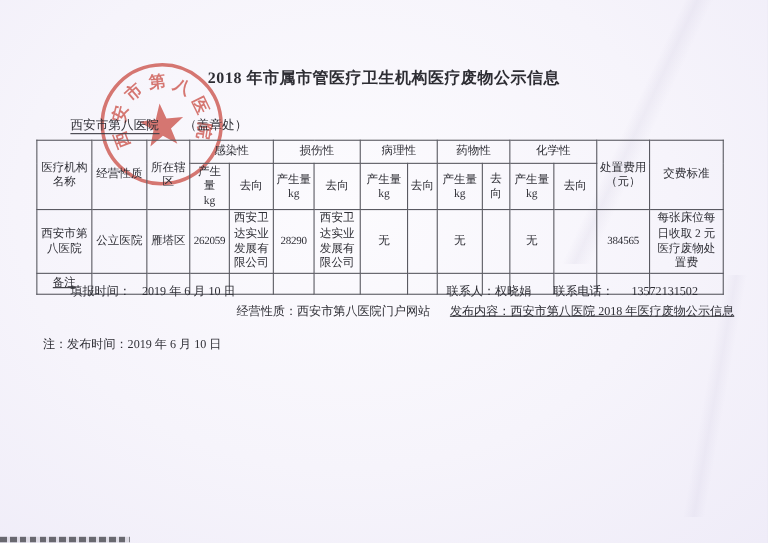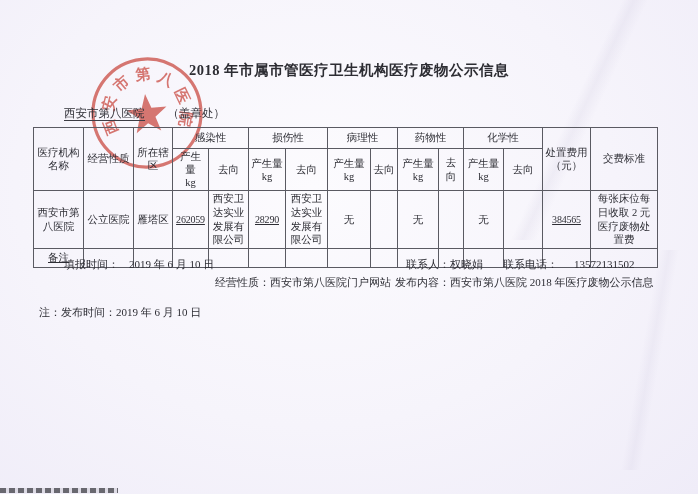--- a/index.html
+++ b/index.html
@@ -40,33 +40,33 @@
     font-size:10.5px; color:#2e2e35;
   }
   table.doc-table td {
     border:1px solid #5a5a62; text-align:center; vertical-align:middle;
     padding:1px 2px; line-height:1.3; overflow:hidden;
   }
   tr.h1 td { height:21px; }
   tr.h2 td { height:29px; }
   tr.dr td { height:52px; }
   tr.rr td { height:19px;text-decoration:underline; }
-  .num { font-size:10px; letter-spacing:-0.2px;text-decoration:underline; }
+  .num { font-size:10px; letter-spacing:-0.2px; }
   .two-line span { display:block; line-height:1.25; }
   .footer-line { position:absolute; font-size:11px; color:#2e2e35; white-space:nowrap; }
   .f1a { top:257px; left:64px; }
   .f1a .val { margin-left:10px; }
   .f1b { top:257px; left:406px; }
   .f1b .phl { margin-left:20px; }
   .f1b .phn { margin-left:16px; }
   .f2 { top:275px; left:39px; width:640px; height:16px; }
   .f2 .seg { position:absolute; top:0; white-space:nowrap; }
   .f2 .s1 { left:0;margin-top:30px; }
   .f2 .s2 { left:176px; }
-  .f2 .s3 { left:356px; }
+  .f2 .s3 { left:370px;text-decoration:underline; }
   .edge-artifact {
     position:absolute; left:0; bottom:1px; width:118px; height:5px;
     background: repeating-linear-gradient(90deg, #3b3b42 0 6px, rgba(59,59,66,0.15) 6px 9px);
     opacity:0.75;
   }
 </style>
 </head>
 <body>
 
 <div class="page">

